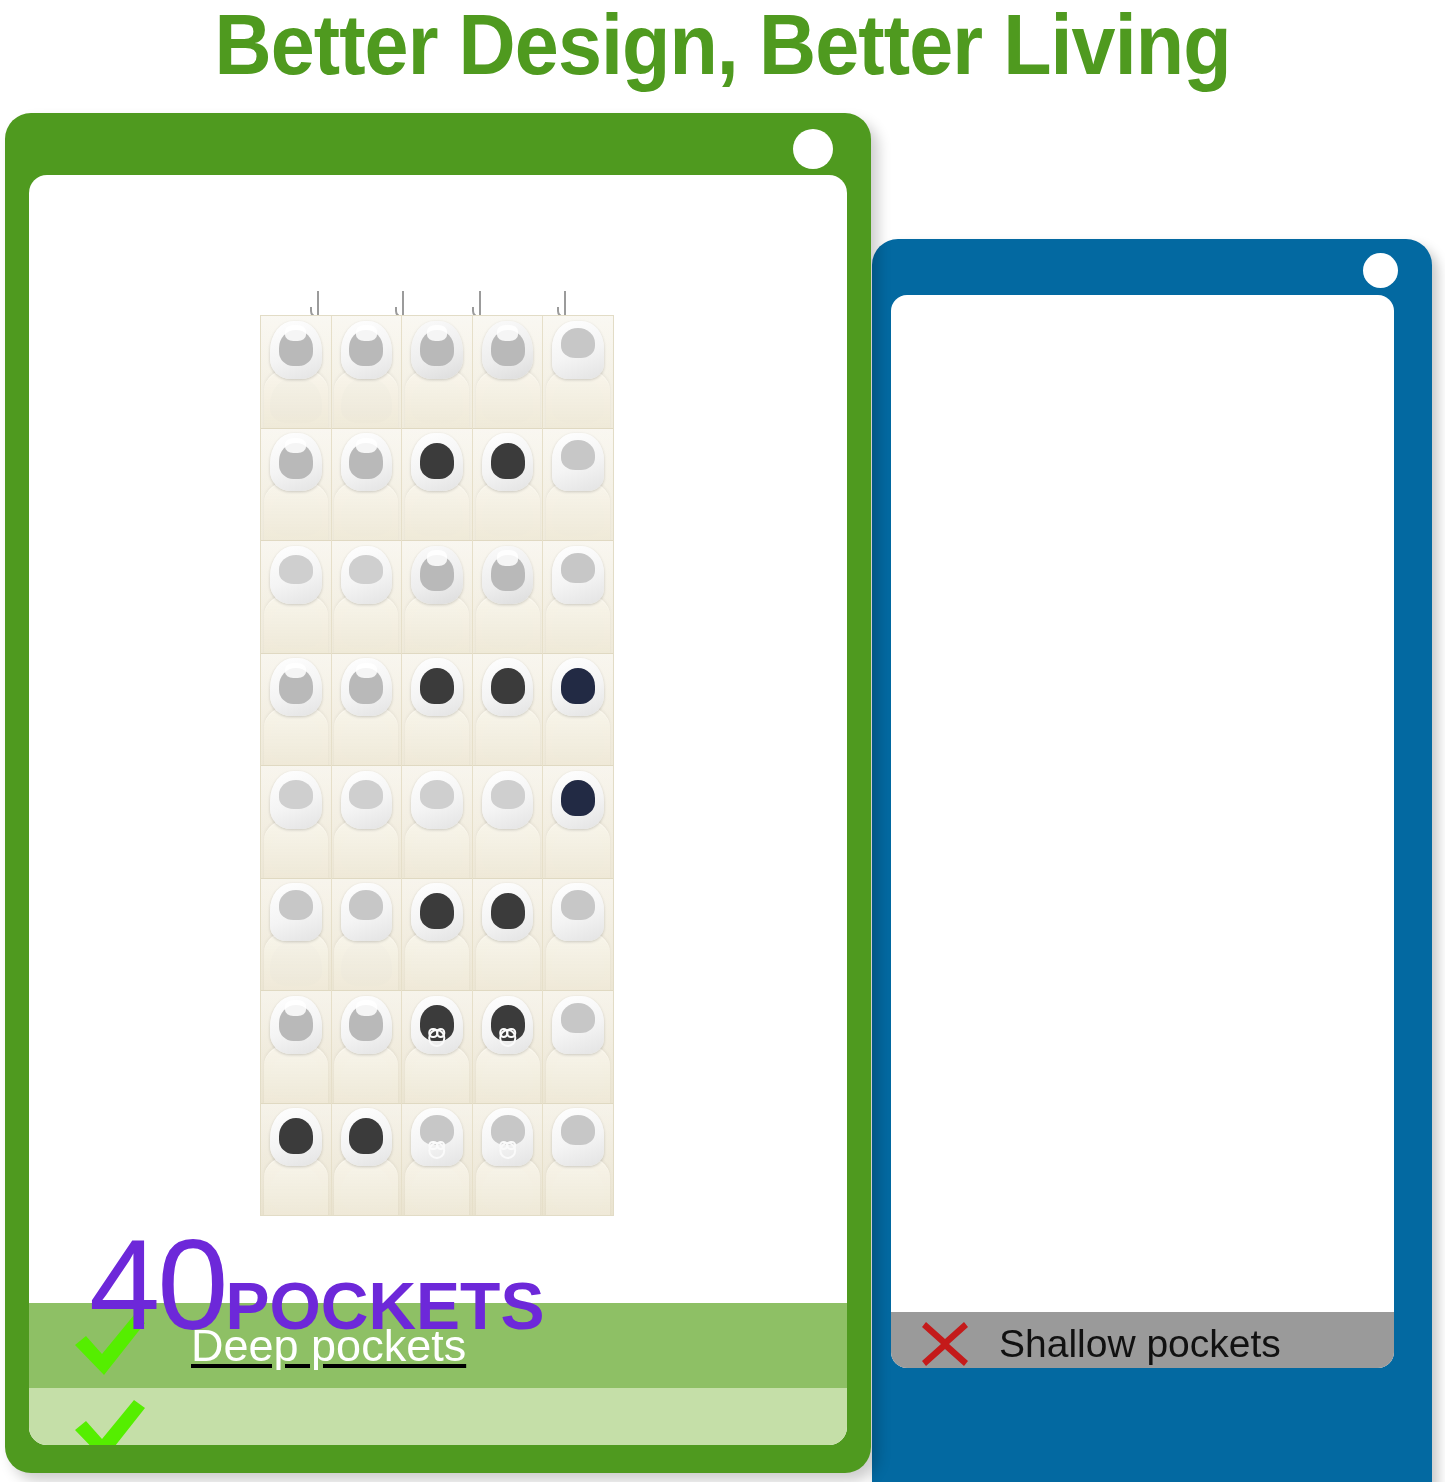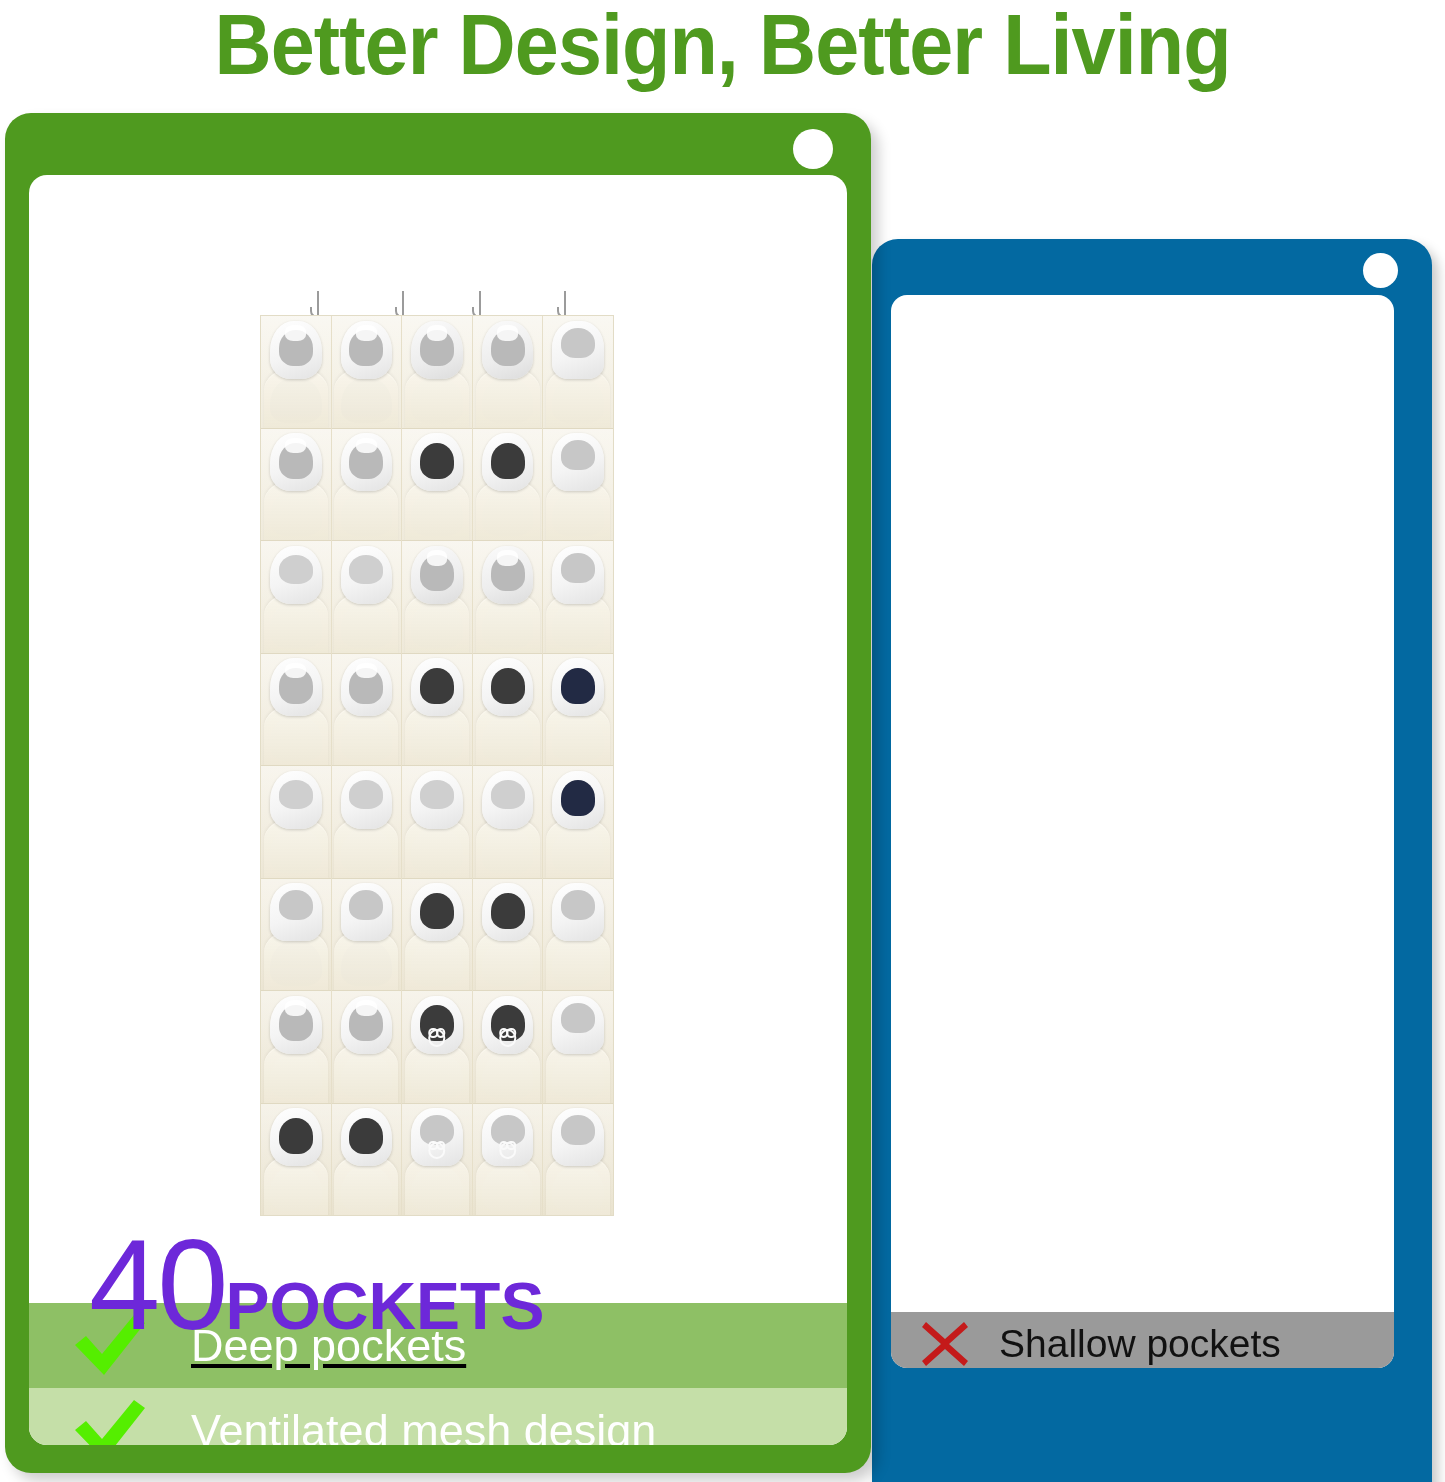--- a/index.html
+++ b/index.html
@@ -558,21 +558,20 @@
           </svg>
         </span>
         <span class="band-label">Deep pockets</span>
       </div>
       <div class="band b-pro">
         <span class="mark">
           <svg class="tick" width="78" height="68" viewBox="0 0 78 68" aria-hidden="true">
             <path d="M4 33 L15 24 L31 42 L63 3 L74 11 L33 63 Z" fill="#55ee00"></path>
           </svg>
         </span>
-        <span class="band-label">Ventilated mesh design</span>
       </div>
       <div class="band a-pro">
         <span class="mark">
           <svg class="tick" width="78" height="68" viewBox="0 0 78 68" aria-hidden="true">
             <path d="M4 33 L15 24 L31 42 L63 3 L74 11 L33 63 Z" fill="#55ee00"></path>
           </svg>
         </span>
 
       </div>
     </div>

